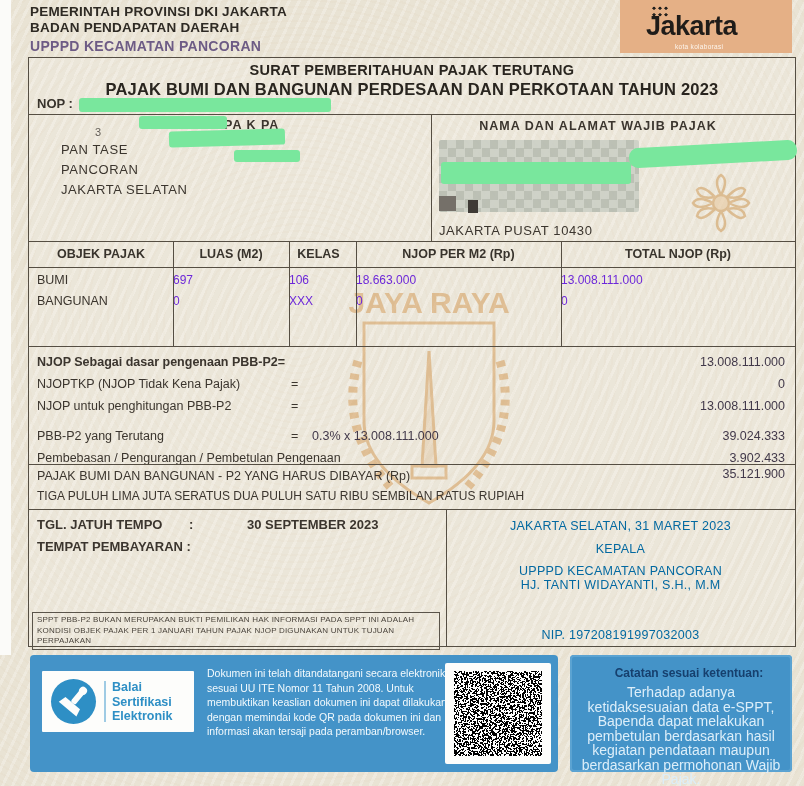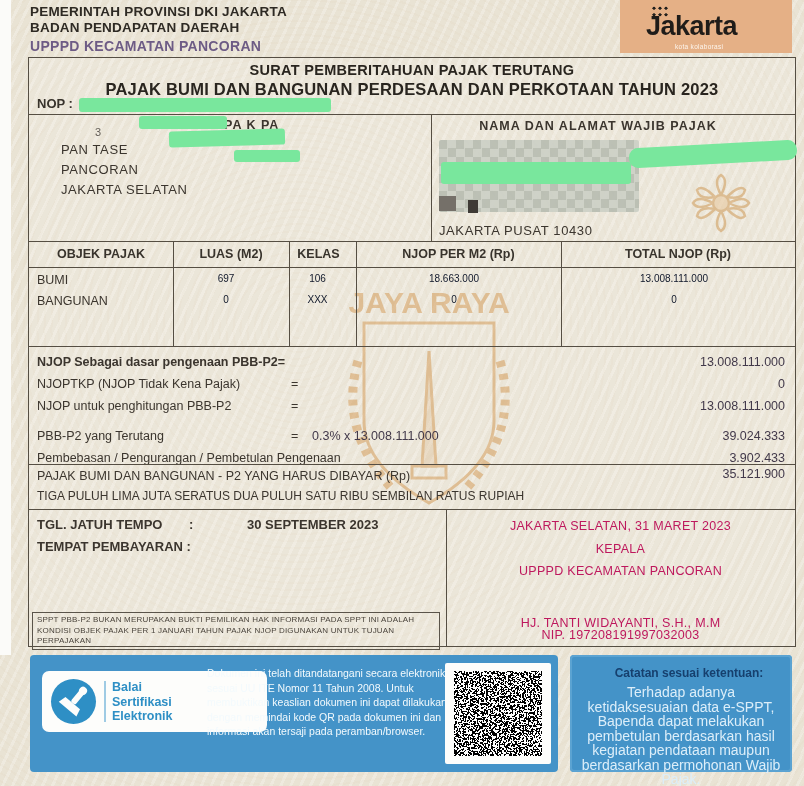--- a/index.html
+++ b/index.html
@@ -39,34 +39,34 @@
   .mosaic{position:absolute;background:
     repeating-conic-gradient(#ccd0c6 0% 25%, #b7bcb1 0% 50%) 0 0/17px 17px;opacity:.9;border-radius:2px;}
   .frag{color:rgba(62,56,50,0.8);}
 
   .box-hdr{font-size:12.5px;font-weight:bold;color:#3b352e;letter-spacing:1px;}
   .small-txt{font-size:13px;color:#3b352e;letter-spacing:.6px;}
 
   
   .th{position:absolute;font-size:12.5px;font-weight:bold;color:#38332c;text-align:center;}
   .td-l{position:absolute;font-size:12.5px;color:#3b352e;}
-  .td-r{position:absolute;font-size:10px;color:#0f172a;text-align:center;}
+  .td-r{position:absolute;font-size:12px;color:#6d28d9;text-align:left;}
 
   .calc-label{position:absolute;font-size:12.5px;color:#3b352e;}
   .calc-val{position:absolute;right:10px;font-size:12.5px;color:#42394a;text-align:right;}
   .eq{position:absolute;left:262px;font-size:12.5px;color:#3b352e;}
 
   
   .banks{position:absolute;font-size:11.5px;color:#4a443c;letter-spacing:.2px;line-height:15.5px;}
   .disc-box{position:absolute;border:1.2px solid #5a544a;font-size:8px;color:#4a443c;line-height:10.5px;padding:2px 4px;letter-spacing:.2px;}
-  .sig{position:absolute;left:417px;width:349px;text-align:center;font-size:12.5px;color:#be185d;letter-spacing:.3px;}
+  .sig{position:absolute;left:417px;width:349px;text-align:center;font-size:12.5px;color:#0369a1;letter-spacing:.3px;}
 
   
   .blue-box{position:absolute;background:#4493c8;border-radius:4px;}
-  .cert-card{position:absolute;left:12px;top:16px;width:178px;height:61px;background:#fdfdfb;border-radius:7px;padding-left:47px;}
+  .cert-card{position:absolute;left:12px;top:16px;width:152px;height:61px;background:#fdfdfb;border-radius:1px;}
   .cert-circle{position:absolute;left:9px;top:8px;width:45px;height:45px;border-radius:50%;background:#2e8fc5;}
   .cert-divider{position:absolute;left:62px;top:10px;width:1.5px;height:41px;background:#9fcbe4;}
   .cert-text{position:absolute;left:70px;top:9px;font-size:12.5px;font-weight:bold;color:#2e8fc5;line-height:14.5px;}
   .esign{position:absolute;left:177px;top:11px;width:248px;font-size:10.5px;color:#f3fafd;line-height:14.5px;}
   .qr-panel{position:absolute;right:7px;top:8px;width:106px;height:101px;background:#fdfdfb;border-radius:2px;}
   .note-title{position:absolute;left:16px;right:0;top:11px;text-align:center;font-size:12px;font-weight:bold;color:#16406e;}
   .note-body{position:absolute;left:10px;right:10px;top:30px;text-align:center;font-size:14px;color:#dceef9;line-height:14.5px;}
   .flower{position:absolute;opacity:.55;}
   .watermark{position:absolute;left:295px;top:183px;opacity:.5;pointer-events:none;}
 </style>
@@ -202,21 +202,21 @@
   <div class="calc-label b" style="left:218px;top:459px;font-size:13px;">30 SEPTEMBER 2023</div>
   <div class="calc-label b" style="left:8px;top:481px;font-size:13px;">TEMPAT PEMBAYARAN :</div>
   <div class="disc-box" style="left:3px;top:554px;width:398px;">
     <div>SPPT PBB-P2 BUKAN MERUPAKAN BUKTI PEMILIKAN HAK INFORMASI PADA SPPT INI ADALAH</div>
     <div>KONDISI OBJEK PAJAK PER 1 JANUARI TAHUN PAJAK NJOP DIGUNAKAN UNTUK TUJUAN PERPAJAKAN</div>
   </div>
 
   <div class="sig" style="top:461px;">JAKARTA SELATAN, 31 MARET 2023</div>
   <div class="sig" style="top:484px;">KEPALA</div>
   <div class="sig" style="top:506px;">UPPPD KECAMATAN PANCORAN</div>
-  <div class="sig" style="top:558px;">HJ. TANTI WIDAYANTI, S.H., M.M</div>
+  <div class="sig" style="top:520px;">HJ. TANTI WIDAYANTI, S.H., M.M</div>
   <div class="sig" style="top:570px;">NIP. 197208191997032003</div>
 </div>
 
 <div class="blue-box" style="left:30px;top:655px;width:528px;height:117px;">
   <div class="cert-card">
     <div class="cert-circle">
       <svg width="45" height="45" viewBox="0 0 45 45">
         <g transform="rotate(40 22 23)" fill="#fdfdfb">
           <rect x="19.5" y="8" width="6" height="16" rx="2"></rect>
           <circle cx="22.5" cy="8" r="4"></circle>

